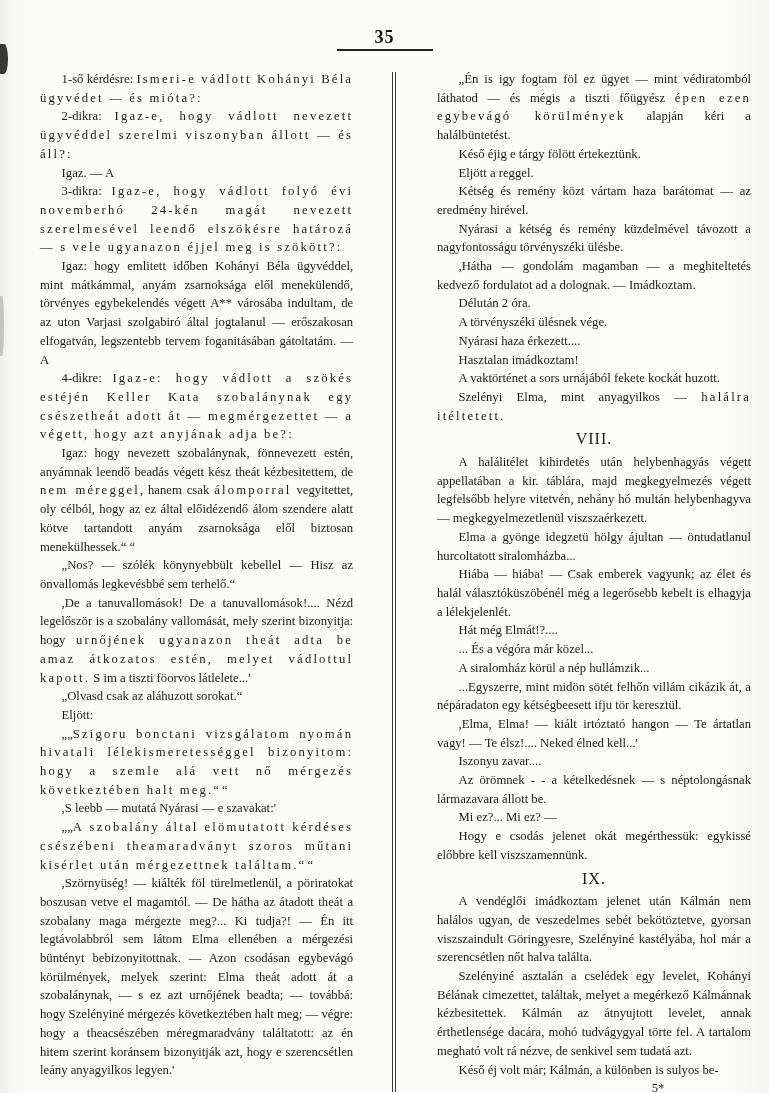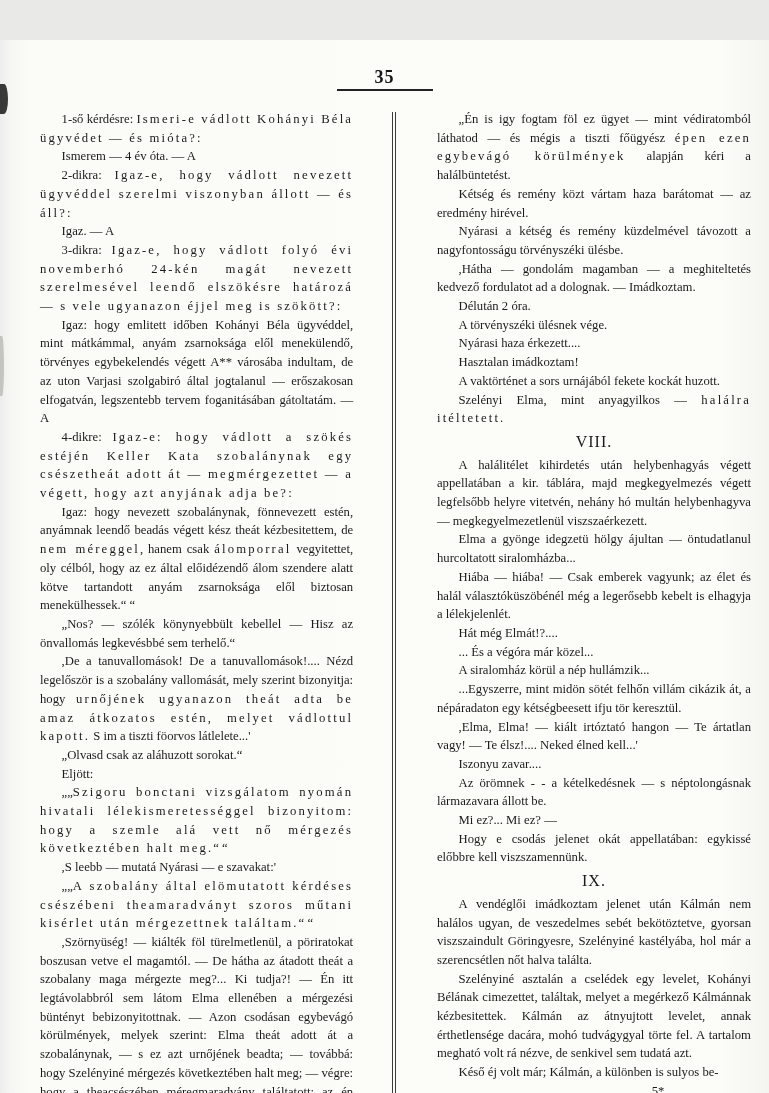--- a/index.html
+++ b/index.html
@@ -15,21 +15,21 @@
   }
   .scan-smudge{
     position:absolute;left:0;top:44px;width:8px;height:30px;
     background:#1f1f1f;border-radius:0 70% 70% 0;opacity:.88;
   }
   .scan-smudge-2{
     position:absolute;left:0;top:296px;width:4px;height:60px;
     background:#9a9a96;border-radius:0 60% 60% 0;opacity:.5;
   }
   .page-header{
-    text-align:center;padding-top:27px;height:37px;margin-top:40px;
+    text-align:center;padding-top:27px;height:37px;
   }
   .page-number{
     display:inline-block;
     font-size:18px;font-weight:bold;letter-spacing:1px;color:#161616;
   }
   .page-rule{
     width:96px;margin:1px auto 0;border-top:2px solid #222;height:0;
   }
   .text-columns{
     display:flex;align-items:stretch;
@@ -67,39 +67,40 @@
   <div class="scan-smudge-2"></div>
 
   <div class="page-header">
     <span class="page-number">35</span>
     <div class="page-rule"></div>
   </div>
 
   <div class="text-columns">
     <div class="col col-left">
         <p class="para"><span>1-ső kérdésre: </span><span class="sp">Ismeri-e vádlott Kohányi Béla ügyvédet — és mióta?:</span></p>
-        <p class="para"><span>Ismerem — 4 év óta. — A</span></p>
         <p class="para"><span>2-dikra: </span><span class="sp">Igaz-e, hogy vádlott nevezett ügyvéddel szerelmi viszonyban állott — és áll?:</span></p>
         <p class="para"><span>Igaz. — A</span></p>
         <p class="para"><span>3-dikra: </span><span class="sp">Igaz-e, hogy vádlott folyó évi novemberhó 24-kén magát nevezett szerelmesével leendő elszökésre határozá — s vele ugyanazon éjjel meg is szökött?:</span></p>
         <p class="para"><span>Igaz: hogy emlitett időben Kohányi Béla ügyvéddel, mint mátkámmal, anyám zsarnoksága elől menekülendő, törvényes egybekelendés végett A** városába indultam, de az uton Varjasi szolgabiró által jogtalanul — erőszakosan elfogatván, legszentebb tervem foganitásában gátoltatám. — A</span></p>
         <p class="para"><span>4-dikre: </span><span class="sp">Igaz-e: hogy vádlott a szökés estéjén Keller Kata szobalánynak egy csészetheát adott át — megmérgezettet — a végett, hogy azt anyjának adja be?:</span></p>
         <p class="para"><span>Igaz: hogy nevezett szobalánynak, fönnevezett estén, anyámnak leendő beadás végett kész theát kézbesitettem, de </span><span class="sp">nem méreggel</span><span>, hanem csak </span><span class="sp">álomporral</span><span> vegyitettet, oly célból, hogy az ez által előidézendő álom szendere alatt kötve tartandott anyám zsarnoksága elől biztosan menekülhessek.“ “</span></p>
         <p class="para"><span>„Nos? — szólék könynyebbült kebellel — Hisz az önvallomás legkevésbbé sem terhelő.“</span></p>
         <p class="para"><span>,De a tanuvallomások! De a tanuvallomások!.... Nézd legelőször is a szobalány vallomását, mely szerint bizonyitja: hogy </span><span class="sp">urnőjének ugyanazon theát adta be amaz átkozatos estén, </span><span class="sp">melyet vádlottul kapott.</span><span> S im a tiszti föorvos látlelete...'</span></p>
         <p class="para"><span>„Olvasd csak az aláhuzott sorokat.“</span></p>
         <p class="para"><span>Eljött:</span></p>
         <p class="para"><span>„„</span><span class="sp">Szigoru bonctani vizsgálatom nyomán hivatali lélekismeretességgel bizonyitom: hogy a szemle alá vett nő mérgezés következtében halt meg.</span><span>“ “</span></p>
         <p class="para"><span>,S leebb — mutatá Nyárasi — e szavakat:'</span></p>
         <p class="para"><span>„„</span><span class="sp">A szobalány által elömutatott kérdéses csészébeni theamaradványt szoros műtani kisérlet után mérgezettnek találtam.</span><span>“ “</span></p>
         <p class="para"><span>,Szörnyüség! — kiálték föl türelmetlenül, a pöriratokat boszusan vetve el magamtól. — De hátha az átadott theát a szobalany maga mérgezte meg?... Ki tudja?! — Én itt legtávolabbról sem látom Elma ellenében a mérgezési büntényt bebizonyitottnak. — Azon csodásan egybevágó körülmények, melyek szerint: Elma theát adott át a szobalánynak, — s ez azt urnőjének beadta; — továbbá: hogy Szelényiné mérgezés következtében halt meg; — végre: hogy a theacsészében méregmaradvány találtatott: az én hitem szerint koránsem bizonyitják azt, hogy e szerencsétlen leány anyagyilkos legyen.'</span></p>
       </div>
     <div class="column-divider"></div>
     <div class="col col-right">
     <p class="para"><span>„Én is igy fogtam föl ez ügyet — mint védiratomból láthatod — és mégis a tiszti főügyész </span><span class="sp">épen ezen egybevágó körülmények</span><span> alapján kéri a halálbüntetést.</span></p>
+        <p class="para"><span>Késő éjig e tárgy fölött értekeztünk.</span></p>
+        <p class="para"><span>Eljött a reggel.</span></p>
         <p class="para"><span>Kétség és remény közt vártam haza barátomat — az eredmény hirével.</span></p>
         <p class="para"><span>Nyárasi a kétség és remény küzdelmével távozott a nagyfontosságu törvényszéki ülésbe.</span></p>
         <p class="para"><span>,Hátha — gondolám magamban — a meghiteltetés kedvező fordulatot ad a dolognak. — Imádkoztam.</span></p>
         <p class="para"><span>Délután 2 óra.</span></p>
         <p class="para"><span>A törvényszéki ülésnek vége.</span></p>
         <p class="para"><span>Nyárasi haza érkezett....</span></p>
         <p class="para"><span>Hasztalan imádkoztam!</span></p>
         <p class="para"><span>A vaktörténet a sors urnájából fekete kockát huzott.</span></p>
         <p class="para"><span>Szelényi Elma, mint anyagyilkos — </span><span class="sp">halálra itéltetett.</span></p>
         <p class="chapter-heading"><span>VIII.</span></p>
@@ -107,21 +108,21 @@
         <p class="para"><span>Elma a gyönge idegzetü hölgy ájultan — öntudatlanul hurcoltatott siralomházba...</span></p>
         <p class="para"><span>Hiába — hiába! — Csak emberek vagyunk; az élet és halál választóküszöbénél még a legerősebb kebelt is elhagyja a lélekjelenlét.</span></p>
         <p class="para"><span>Hát még Elmát!?....</span></p>
         <p class="para"><span>... És a végóra már közel...</span></p>
         <p class="para"><span>A siralomház körül a nép hullámzik...</span></p>
         <p class="para"><span>...Egyszerre, mint midön sötét felhőn villám cikázik át, a népáradaton egy kétségbeesett ifju tör keresztül.</span></p>
         <p class="para"><span>,Elma, Elma! — kiált irtóztató hangon — Te ártatlan vagy! — Te élsz!.... Neked élned kell...'</span></p>
         <p class="para"><span>Iszonyu zavar....</span></p>
         <p class="para"><span>Az örömnek - - a kételkedésnek — s néptolongásnak lármazavara állott be.</span></p>
         <p class="para"><span>Mi ez?... Mi ez? —</span></p>
-        <p class="para"><span>Hogy e csodás jelenet okát appellatában: egykissé előbbre kell viszszamennünk.</span></p>
+        <p class="para"><span>Hogy e csodás jelenet okát megérthessük: egykissé előbbre kell viszszamennünk.</span></p>
         <p class="chapter-heading"><span>IX.</span></p>
         <p class="para"><span>A vendéglői imádkoztam jelenet után Kálmán nem halálos ugyan, de veszedelmes sebét bekötöztetve, gyorsan viszszaindult Göringyesre, Szelényiné kastélyába, hol már a szerencsétlen nőt halva találta.</span></p>
         <p class="para"><span>Szelényiné asztalán a cselédek egy levelet, Kohányi Bélának cimezettet, találtak, melyet a megérkező Kálmánnak kézbesitettek. Kálmán az átnyujtott levelet, annak érthetlensége dacára, mohó tudvágygyal törte fel. A tartalom megható volt rá nézve, de senkivel sem tudatá azt.</span></p>
         <p class="para"><span>Késő éj volt már; Kálmán, a különben is sulyos be-</span></p>
         <p class="signature-mark">5*</p>
       </div>
   </div>
 </div>
 
 </body></html>

